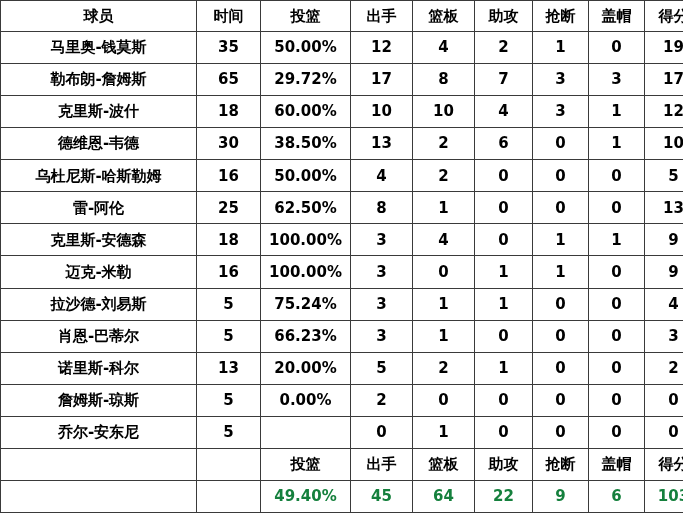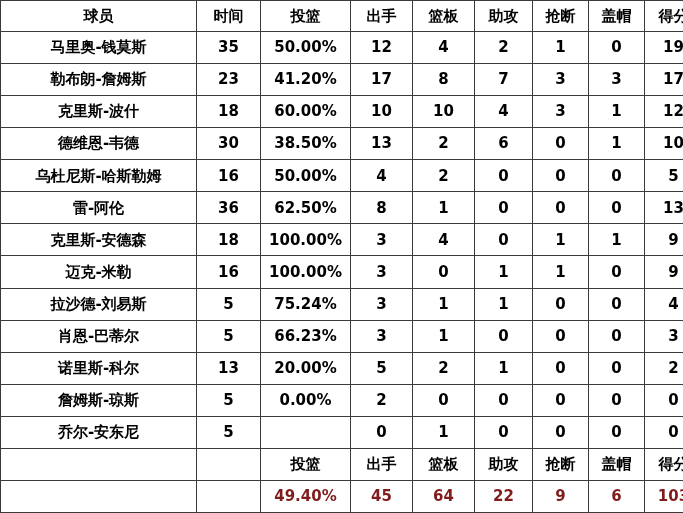--- a/index.html
+++ b/index.html
@@ -51,21 +51,21 @@
     height: 30px;
     font-size: 15px;
   }
   td.player-name {
     font-size: 16px;
   }
   tr.total-head td {
     font-size: 16px;
   }
   tr.total-row td {
-    color: #7f1d1d;
+    color: #15803d;
     font-size: 16px;
   }
   td.blank {
     background: #ffffff;
   }
 </style>
 </head>
 <body>
 
 <table id="stats-table">
@@ -100,22 +100,22 @@
       <td>50.00%</td>
       <td>12</td>
       <td>4</td>
       <td>2</td>
       <td>1</td>
       <td>0</td>
       <td>19</td>
     </tr>
     <tr>
       <td class="player-name">勒布朗-詹姆斯</td>
-      <td>23</td>
-      <td>41.20%</td>
+      <td>65</td>
+      <td>29.72%</td>
       <td>17</td>
       <td>8</td>
       <td>7</td>
       <td>3</td>
       <td>3</td>
       <td>17</td>
     </tr>
     <tr>
       <td class="player-name">克里斯-波什</td>
       <td>18</td>
@@ -144,21 +144,21 @@
       <td>50.00%</td>
       <td>4</td>
       <td>2</td>
       <td>0</td>
       <td>0</td>
       <td>0</td>
       <td>5</td>
     </tr>
     <tr>
       <td class="player-name">雷-阿伦</td>
-      <td>36</td>
+      <td>25</td>
       <td>62.50%</td>
       <td>8</td>
       <td>1</td>
       <td>0</td>
       <td>0</td>
       <td>0</td>
       <td>13</td>
     </tr>
     <tr>
       <td class="player-name">克里斯-安德森</td>

